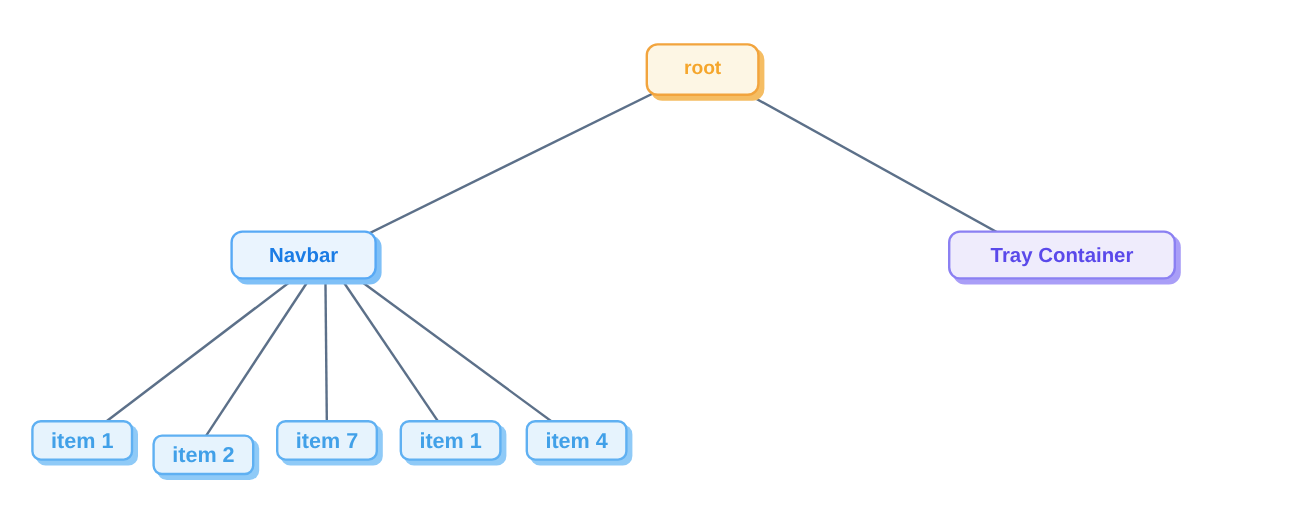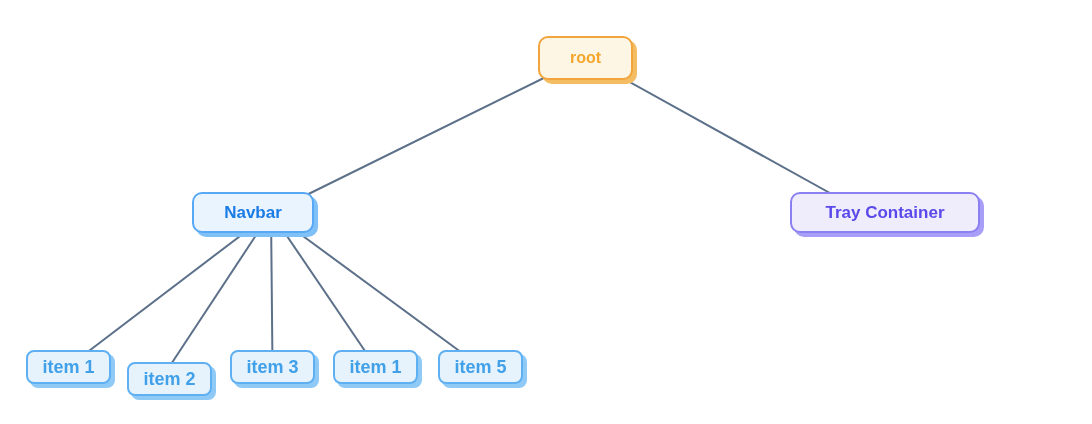--- a/index.html
+++ b/index.html
@@ -90,24 +90,24 @@
 
   <div class="node node-item node-item1">
     <span class="node-label">item 1</span>
   </div>
 
   <div class="node node-item node-item2">
     <span class="node-label">item 2</span>
   </div>
 
   <div class="node node-item node-item3">
-    <span class="node-label">item 3</span>
+    <span class="node-label">item 7</span>
   </div>
 
   <div class="node node-item node-item4">
     <span class="node-label">item 1</span>
   </div>
 
   <div class="node node-item node-item5">
-    <span class="node-label">item 5</span>
+    <span class="node-label">item 4</span>
   </div>
 
 </div>
 
 </body></html>

